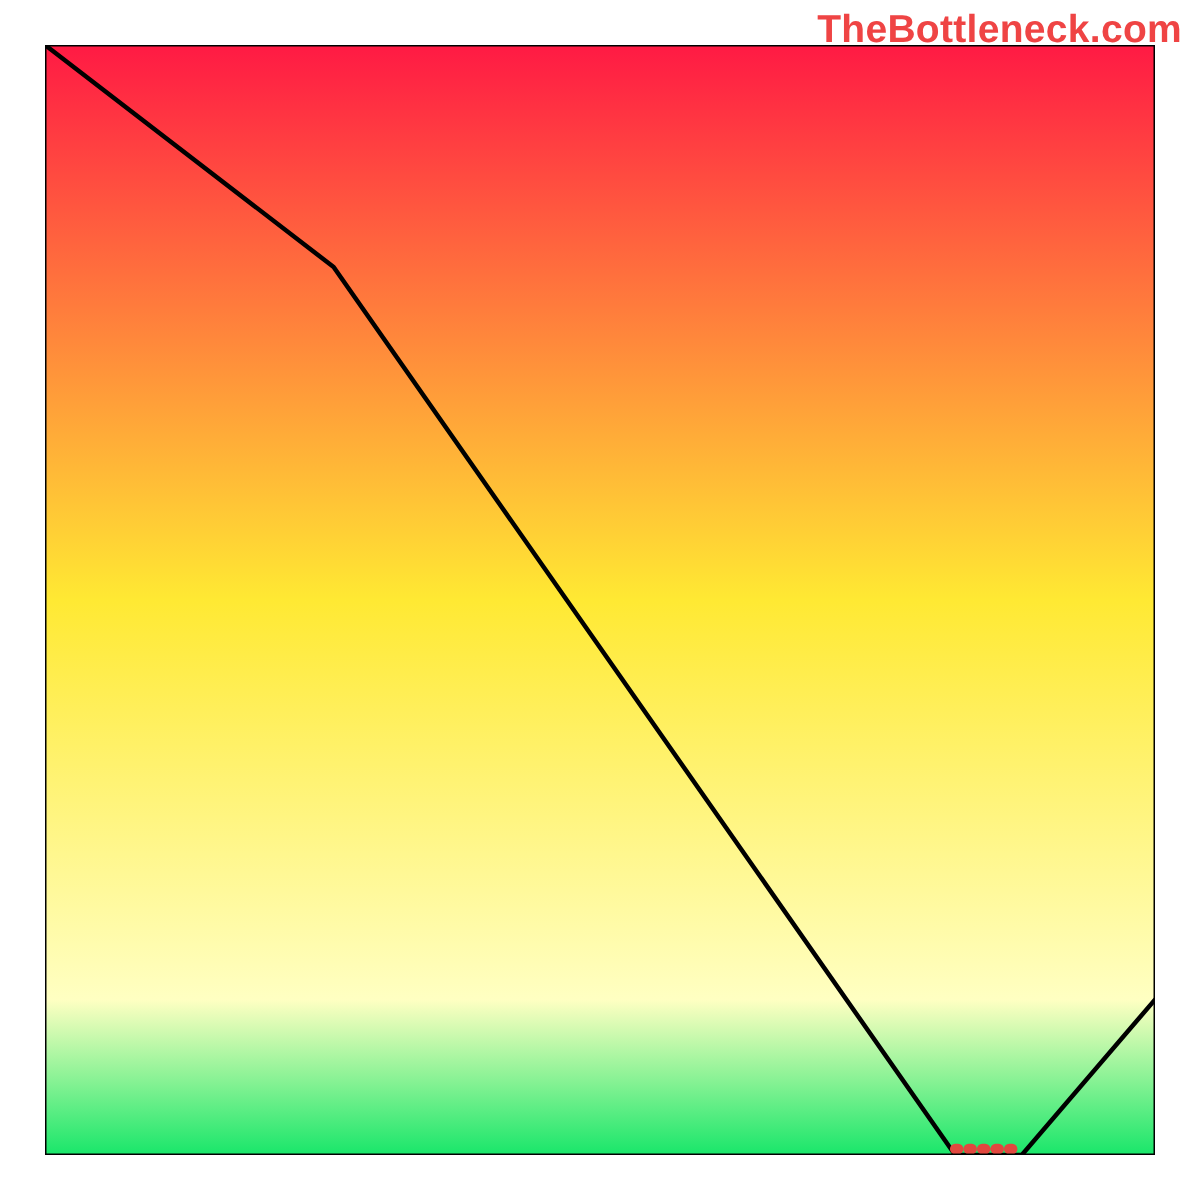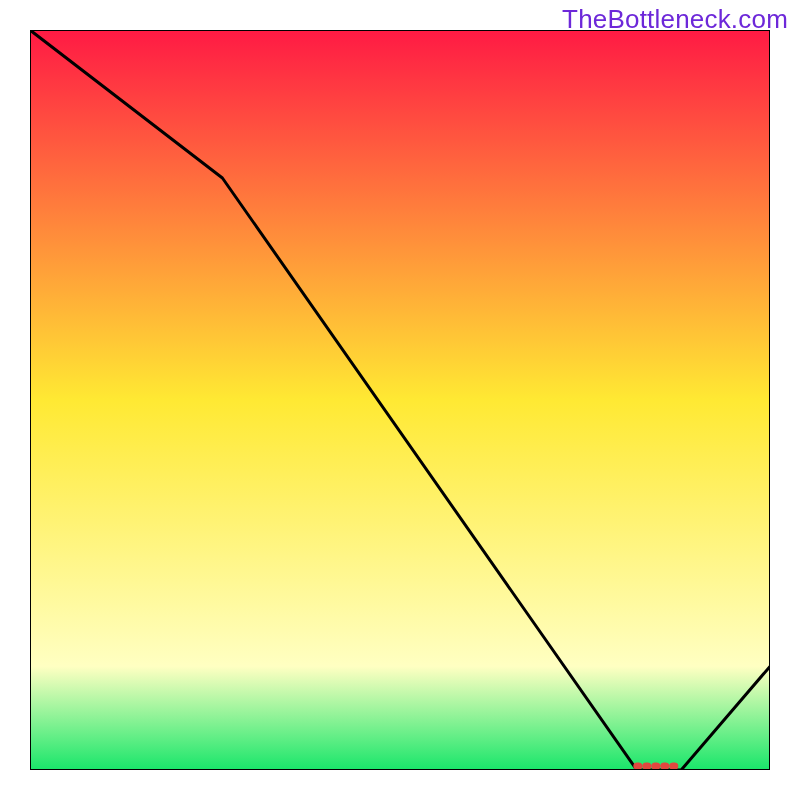--- a/index.html
+++ b/index.html
@@ -14,22 +14,22 @@
   .frame {
     position: relative;
     width: 800px;
     height: 800px;
   }
   .watermark {
     position: absolute;
     top: 4px;
     right: 12px;
     font-size: 26px;
-    font-weight: 400;
-    color: #6d28d9;
+    font-weight: 700;
+    color: #ef4444;
     letter-spacing: 0.2px;
   }
   .plot {
     position: absolute;
     left: 30px;
     top: 30px;
     width: 740px;
     height: 740px;
     box-sizing: border-box;
   }

